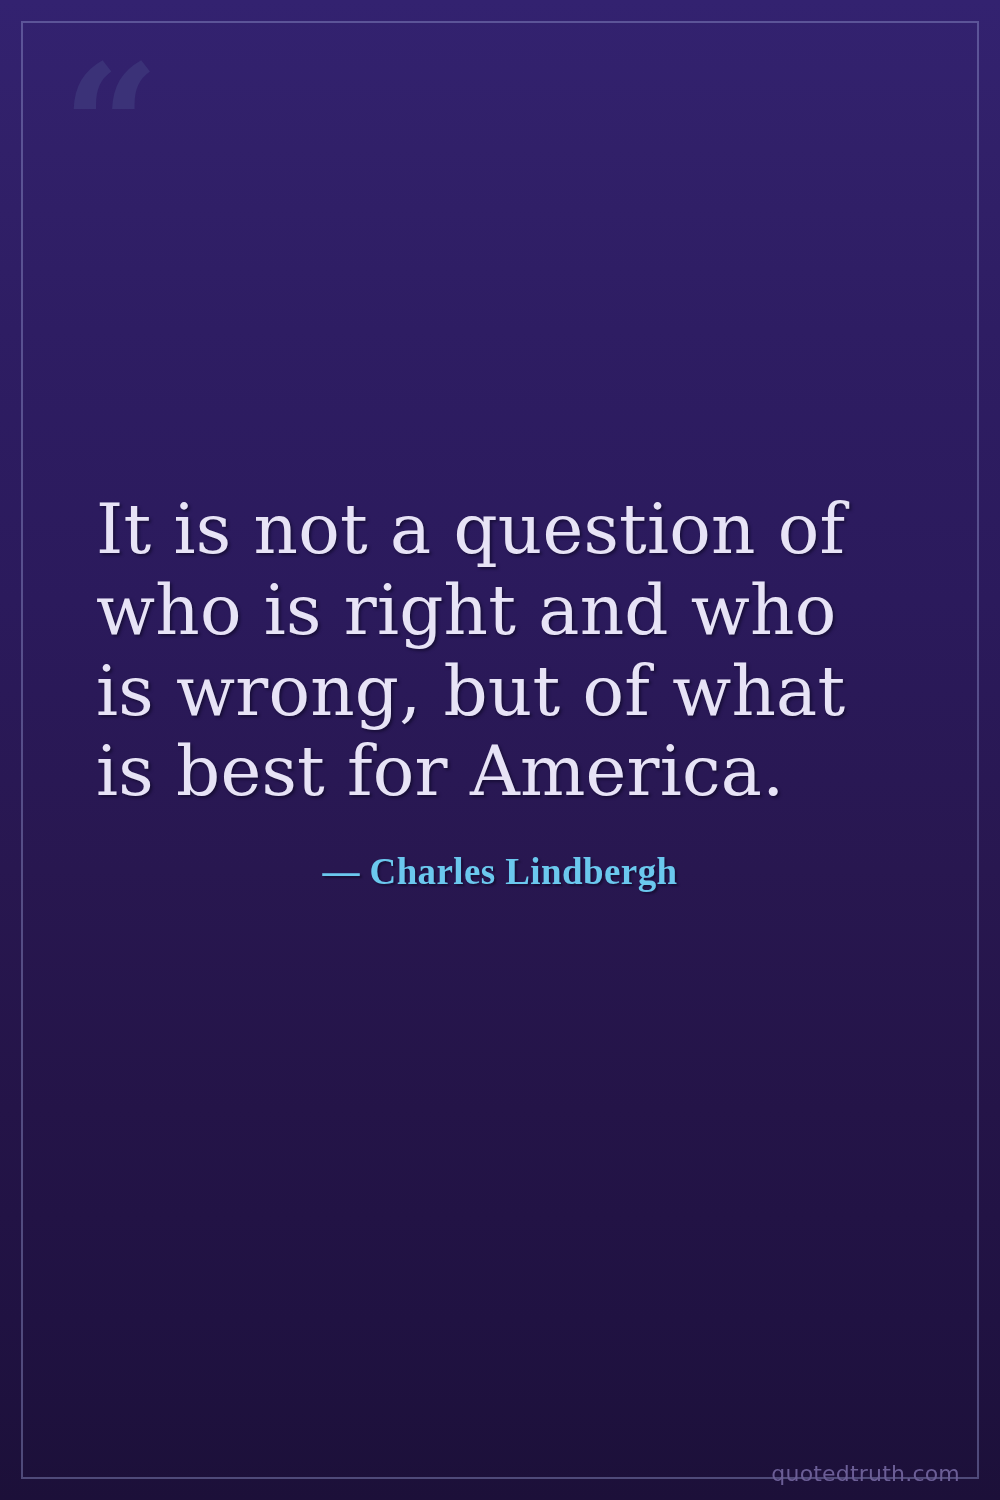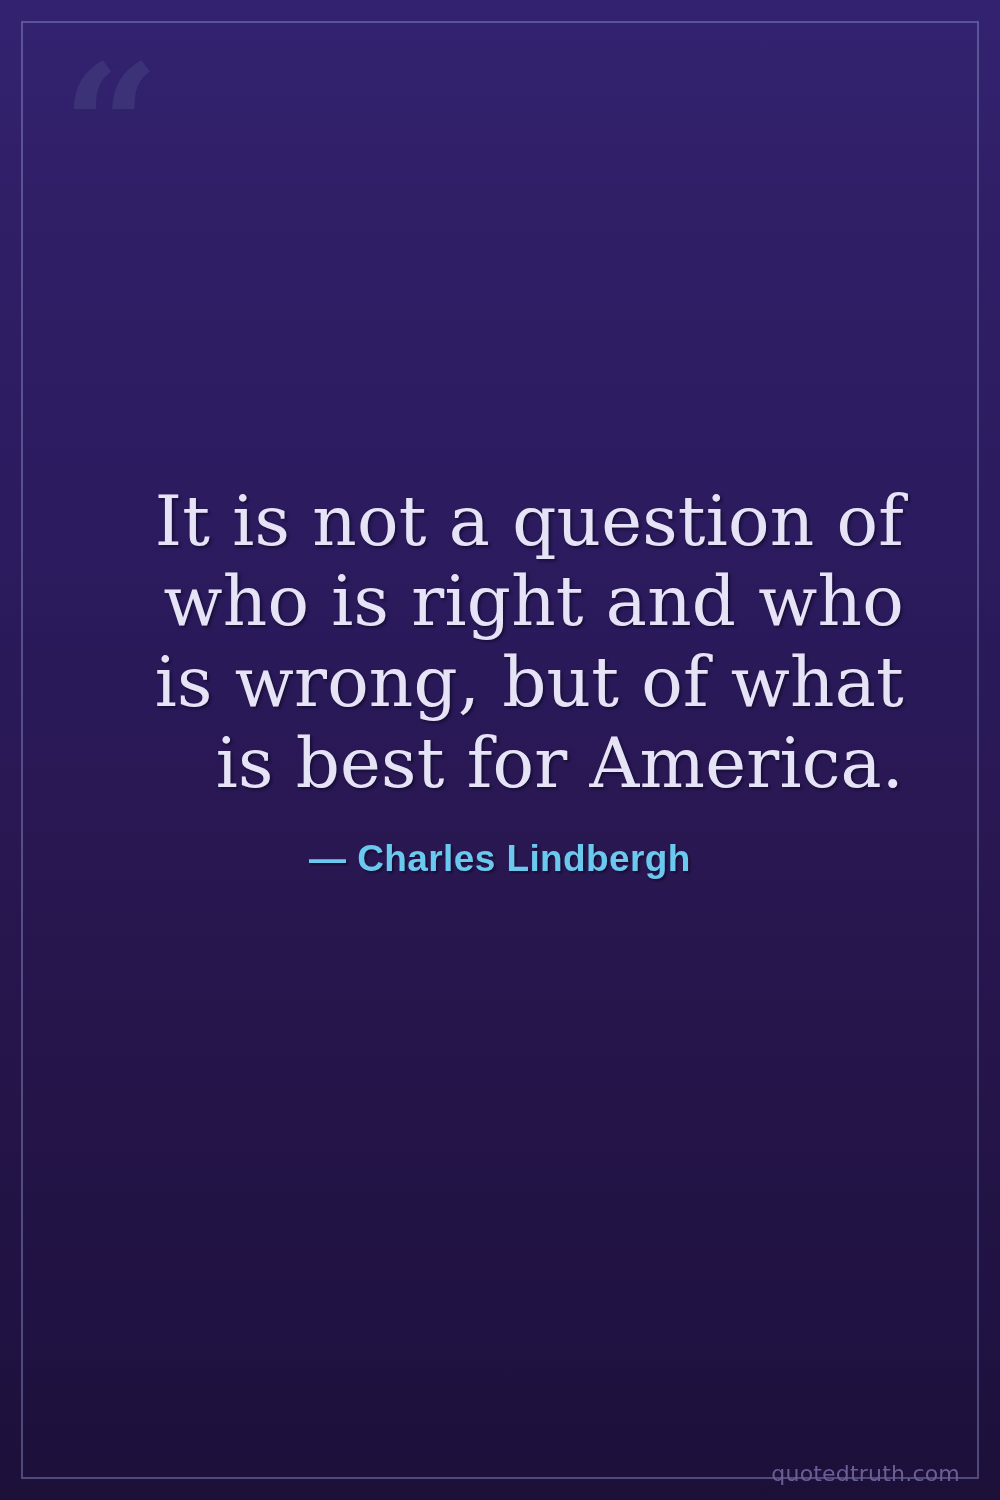--- a/index.html
+++ b/index.html
@@ -65,35 +65,35 @@
     display: flex;
     flex-direction: column;
     align-items: center;
     justify-content: center;
     padding: 0 96px;
     box-sizing: border-box;
   }
 
   #quote-text {
     width: 100%;
-    margin: 0;
-    text-align: right;
+    margin: 12px;
+    text-align: left;
     font-family: "DejaVu Serif", "Liberation Serif", serif;
     font-size: 69px;
     line-height: 1.17;
     font-weight: 400;
     color: #E7E3F6;
     letter-spacing: 0.2px;
     text-shadow: 2px 2px 3px rgba(10, 6, 30, 0.55);
     transform: translateY(-78px);
   }
 
   #quote-author {
-    margin: 9px;
-    font-family: Liberation Sans, sans-serif;
+    margin: 0;
+    font-family: Liberation Serif, serif;
     font-size: 37px;
     font-weight: 700;
     color: #6BC8EE;
     letter-spacing: 0.4px;
     text-shadow: 2px 2px 2px rgba(10, 6, 30, 0.5);
     transform: translateY(-52px);
     white-space: nowrap;
     text-align: center;
   }
 

